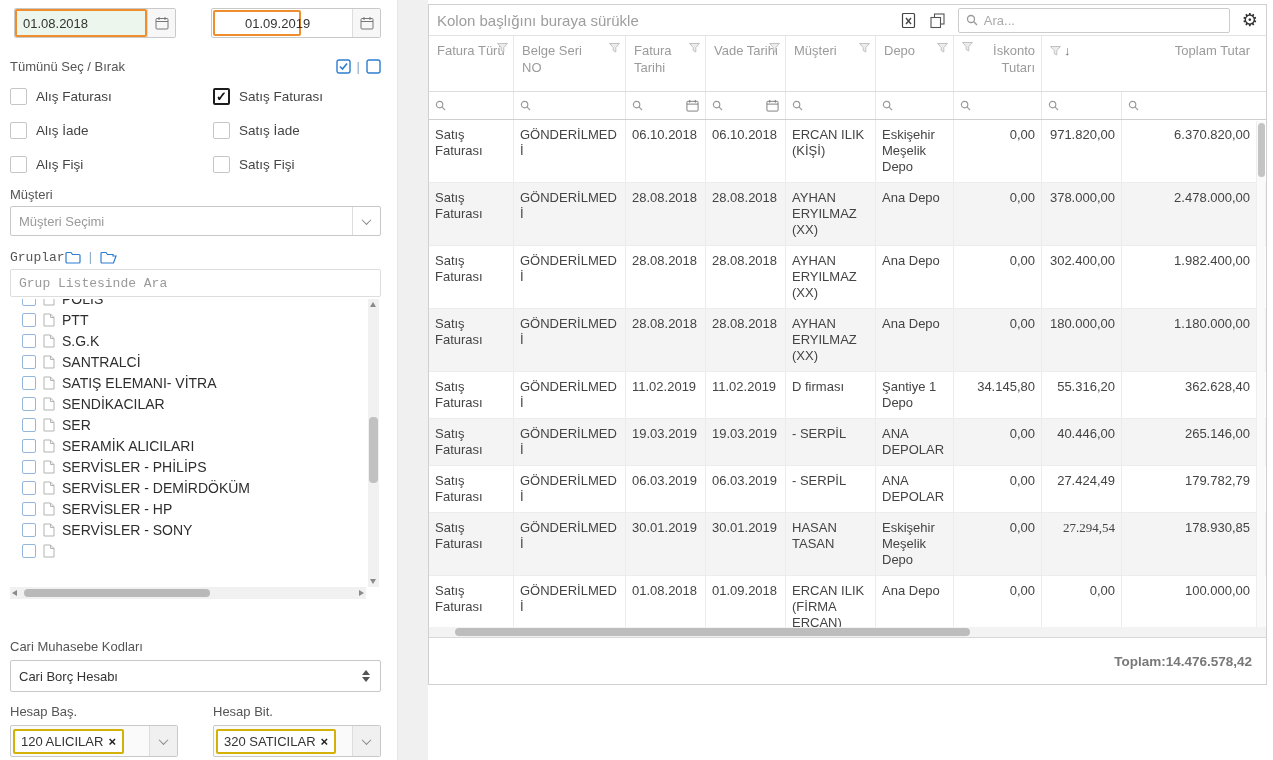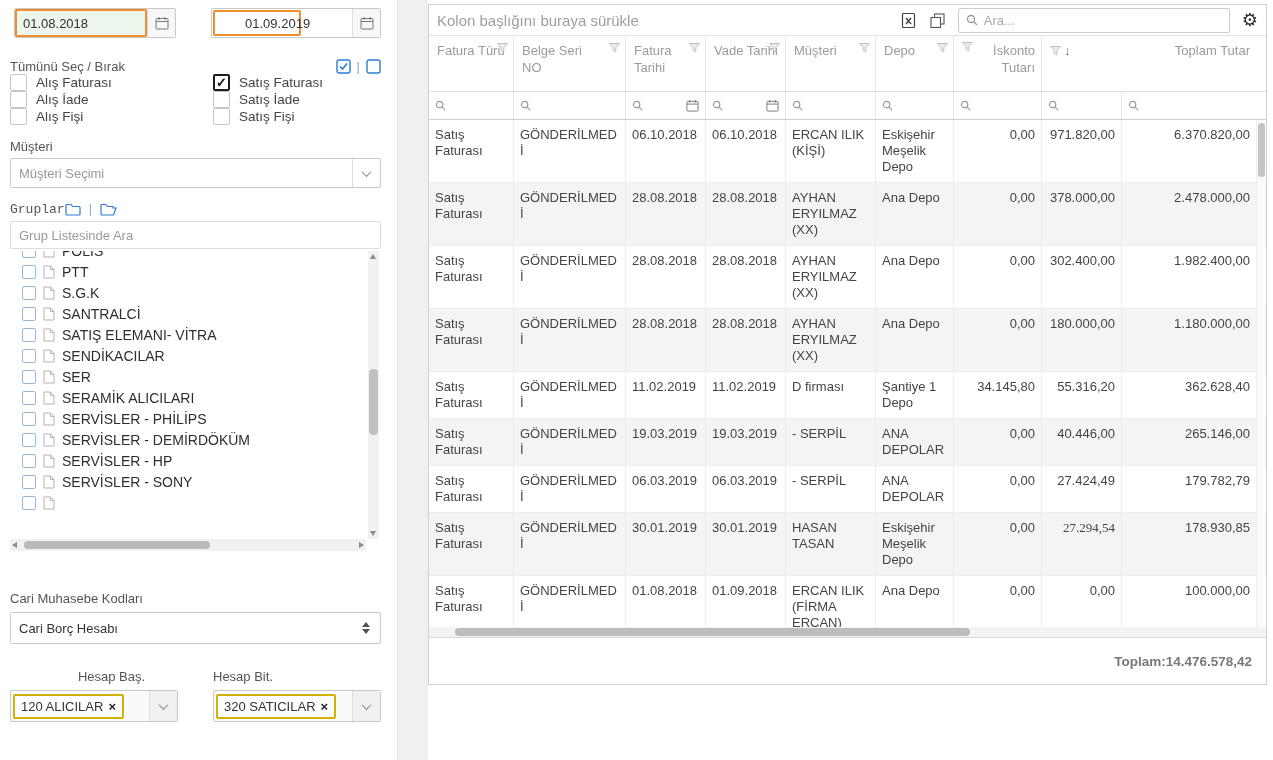--- a/index.html
+++ b/index.html
@@ -22,21 +22,21 @@
   .date-control.to .date-value { width:88px; margin:1px;padding-left:30px; }
   .date-spacer { flex:1; }
   .cal-btn { width:28px; border-left:1px solid #ddd; background:#f7f7f7; display:flex; align-items:center; justify-content:center; cursor:pointer; }
 
   
   .select-all-row { margin-top:21px; display:flex; align-items:center; justify-content:space-between; color:#555; font-size:13px; }
   .sa-icons { display:flex; align-items:center; gap:6px; }
   .sep { color:#8aa8c8; }
 
   
-  .cb-grid { margin-top:0; display:grid; grid-template-columns:203px 1fr; row-gap:0; }
+  .cb-grid { margin-top:14px; display:grid; grid-template-columns:203px 1fr; row-gap:17px; }
   .cb-item { display:flex; align-items:center; gap:9px; cursor:pointer; }
   .cb-box { width:17px; height:17px; background:#fff; border:1px solid #c6c6c6; border-radius:2px;
     display:flex; align-items:center; justify-content:center; font-size:13px; font-weight:bold; color:#111; }
   .cb-box.checked { border:2px solid #1c1c1c; }
   .cb-label { color:#444; font-size:13.5px; }
 
   .side-label { margin-top:14px; color:#555; font-size:13px; }
 
   
   .dropdown { margin-top:4px; height:30px; border:1px solid #c9c9c9; border-radius:2px; background:#fff;
@@ -46,42 +46,42 @@
   .dd-btn { width:28px; height:100%; display:flex; align-items:center; justify-content:center; border-left:1px solid #ddd; }
   .chev { width:7px; height:7px; border-right:1.6px solid #888; border-bottom:1.6px solid #888;
     transform:rotate(45deg) translate(-1px,-1px); }
   .spin-btn { width:28px; display:flex; flex-direction:column; align-items:center; justify-content:center; gap:2px; }
   .tri-up { width:0; height:0; border-left:4px solid transparent; border-right:4px solid transparent; border-bottom:5px solid #555; }
   .tri-down { width:0; height:0; border-left:4px solid transparent; border-right:4px solid transparent; border-top:5px solid #555; }
 
   
   .groups-row { margin-top:14px; display:flex; align-items:center; justify-content:flex-start; color:#555;font-family:Liberation Mono, monospace; }
   .folder-icons { display:flex; align-items:center; gap:6px; }
-  .group-search { margin-top:4px; width:100%; height:28px; border:1px solid #ddd; border-radius:2px; padding:0 8px; font-size:13px; color:#333; outline:none; font-family:Liberation Sans, sans-serif; }
+  .group-search { margin-top:4px; width:100%; height:28px; border:1px solid #ddd; border-radius:2px; padding:0 8px; font-size:13px; color:#333; outline:none; font-family:Liberation Mono, monospace; }
   .group-search::placeholder { color:#9a9a9a; }
 
   .tree { margin-top:2px; height:300px; position:relative; overflow:hidden; }
   .tree-items { height:288px; overflow:hidden; padding-left:12px; }
   .tree-item { display:flex; align-items:center; gap:7px; height:21px; cursor:pointer; }
   .tree-items .tree-item:first-child { margin-top:-11px; }
   .t-cb { width:14px; height:14px; border:1px solid #94b8dc; border-radius:2px; background:#fff; flex:0 0 auto; }
   .t-label { font-size:14px; color:#2e2e2e; white-space:nowrap; }
   .tree-vscroll { position:absolute; right:2px; top:0; width:11px; height:288px; background:#f1f1f1; }
   .tree-vscroll .thumb { position:absolute; left:1px; width:9px; top:118px; height:66px; background:#c1c1c1; border-radius:4px; }
   .tree-hscroll { position:absolute; left:0; bottom:0; width:356px; height:12px; background:#f1f1f1; display:flex; align-items:center; justify-content:space-between; padding:0 2px; }
   .tree-hscroll .thumb { position:absolute; left:14px; top:2px; width:186px; height:8px; background:#b9b9b9; border-radius:4px; }
   .arr-left { width:0; height:0; border-top:3.5px solid transparent; border-bottom:3.5px solid transparent; border-right:5px solid #8a8a8a; }
   .arr-right { width:0; height:0; border-top:3.5px solid transparent; border-bottom:3.5px solid transparent; border-left:5px solid #8a8a8a; }
   .arr-up { width:0; height:0; border-left:3.5px solid transparent; border-right:3.5px solid transparent; border-bottom:5px solid #8a8a8a; position:absolute; top:3px; left:2px; }
   .arr-down { width:0; height:0; border-left:3.5px solid transparent; border-right:3.5px solid transparent; border-top:5px solid #8a8a8a; position:absolute; bottom:3px; left:2px; }
 
   .cari-label { margin-top:40px; color:#555; }
   .dropdown.cari { height:32px; margin-top:6px; }
 
-  .hesap-labels { margin-top:25px; display:flex; color:#555;text-align:center; }
+  .hesap-labels { margin-top:12px; display:flex; color:#555; }
   .hesap-labels span:first-child { width:203px; }
   .hesap-row { margin-top:6px; display:flex; }
   .tag-control { height:32px; border:1px solid #c9c9c9; border-radius:2px; background:#fafafa;
     display:flex; align-items:center; padding-left:2px; }
   .tag-control.start { width:168px; margin-right:35px; }
   .tag-control.end { width:168px; }
   .tag { border:2px solid #d4b106; border-radius:2px; background:#fff; display:flex; align-items:center;
     gap:5px; padding:3px 6px; font-size:13px; color:#333; white-space:nowrap; }
   .tag-remove { font-weight:bold; color:#222; font-size:13px; cursor:pointer; line-height:1; }
   .tag-spacer { flex:1; }

